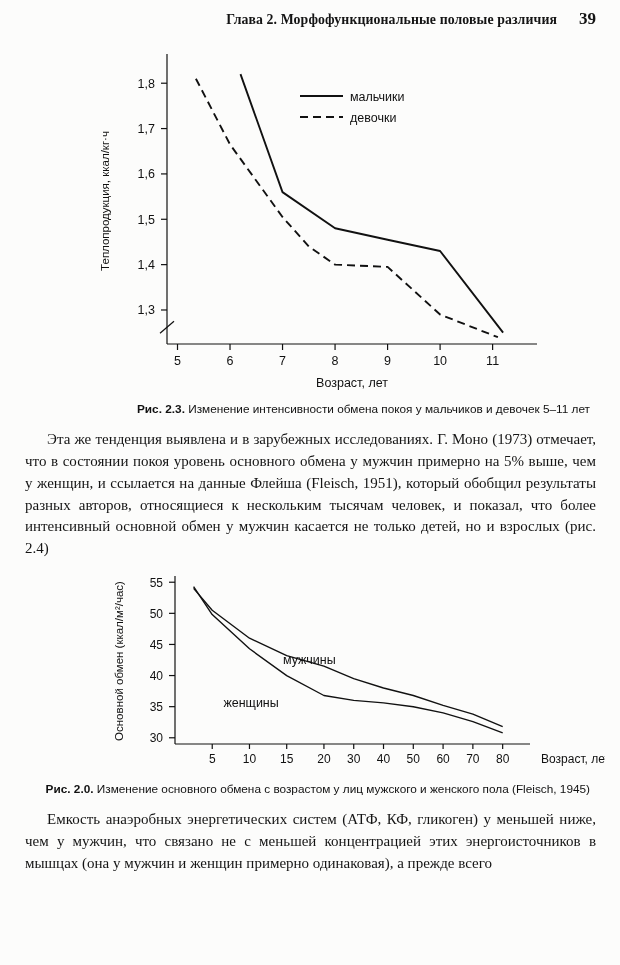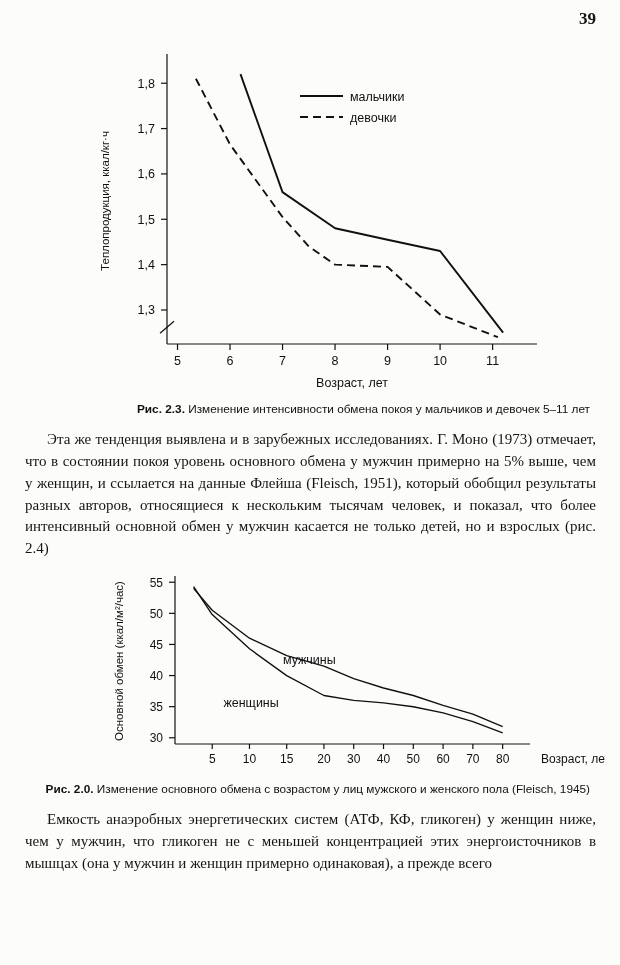--- a/index.html
+++ b/index.html
@@ -33,20 +33,21 @@
   }
   .caption .cap-label{font-weight:bold;}
   svg{display:block;}
 </style>
 </head>
 <body>
 
 <div class="page">
 
   <div class="running-head">
+    <span class="running-title">Глава 2. Морфофункциональные половые различия</span>
     <span class="page-num">39</span>
   </div>
 
 
   <figure class="figure fig23-wrap">
     <svg width="480" height="352" viewBox="0 0 480 352">
         <line x1="80" y1="10" x2="80" y2="300" stroke="#111" stroke-width="1.2"></line>
         <line x1="80" y1="300" x2="450" y2="300" stroke="#111" stroke-width="1.2"></line>
         <line x1="90.50359712230217" y1="300" x2="90.50359712230217" y2="306" stroke="#111" stroke-width="1.2"></line>
         <text x="90.50359712230217" y="321" fill="#111" font-size="12.5" text-anchor="middle" font-family="&quot;Liberation Sans&quot;, sans-serif">5</text>
@@ -134,15 +135,15 @@
         <text x="177.97872340425533" y="100.35555555555557" fill="#111" font-size="12.5" text-anchor="start" font-family="&quot;Liberation Sans&quot;, sans-serif">мужчины</text>
         <polyline points="88.6,22.6 107.2,50.6 144.5,84.8 181.7,111.6 218.9,131.5 248.7,136.4 278.5,138.9 308.3,142.7 338.1,148.9 367.9,157.6 397.7,168.8" fill="none" stroke="#111" stroke-width="1.4" stroke-linejoin="round"></polyline>
         <text x="118.40425531914894" y="142.66666666666669" fill="#111" font-size="12.5" text-anchor="start" font-family="&quot;Liberation Sans&quot;, sans-serif">женщины</text>
       </svg>
   </figure>
   <div class="caption">
     <span class="cap-label">Рис. 2.0.</span>
     <span>Изменение основного обмена с возрастом у лиц мужского и женского пола (Fleisch, 1945)</span>
   </div>
 
-  <p class="body">Емкость анаэробных энергетических систем (АТФ, КФ, гликоген) у женщин ниже, чем у мужчин, что гликоген не с меньшей концентрацией этих энергоисточников в мышцах (она у мужчин и женщин примерно одинаковая), а прежде всего</p>
+  <p class="body">Емкость анаэробных энергетических систем (АТФ, КФ, гликоген) у меньшей ниже, чем у мужчин, что связано не с меньшей концентрацией этих энергоисточников в мышцах (она у мужчин и женщин примерно одинаковая), а прежде всего</p>
 
 </div>
 
 </body></html>

